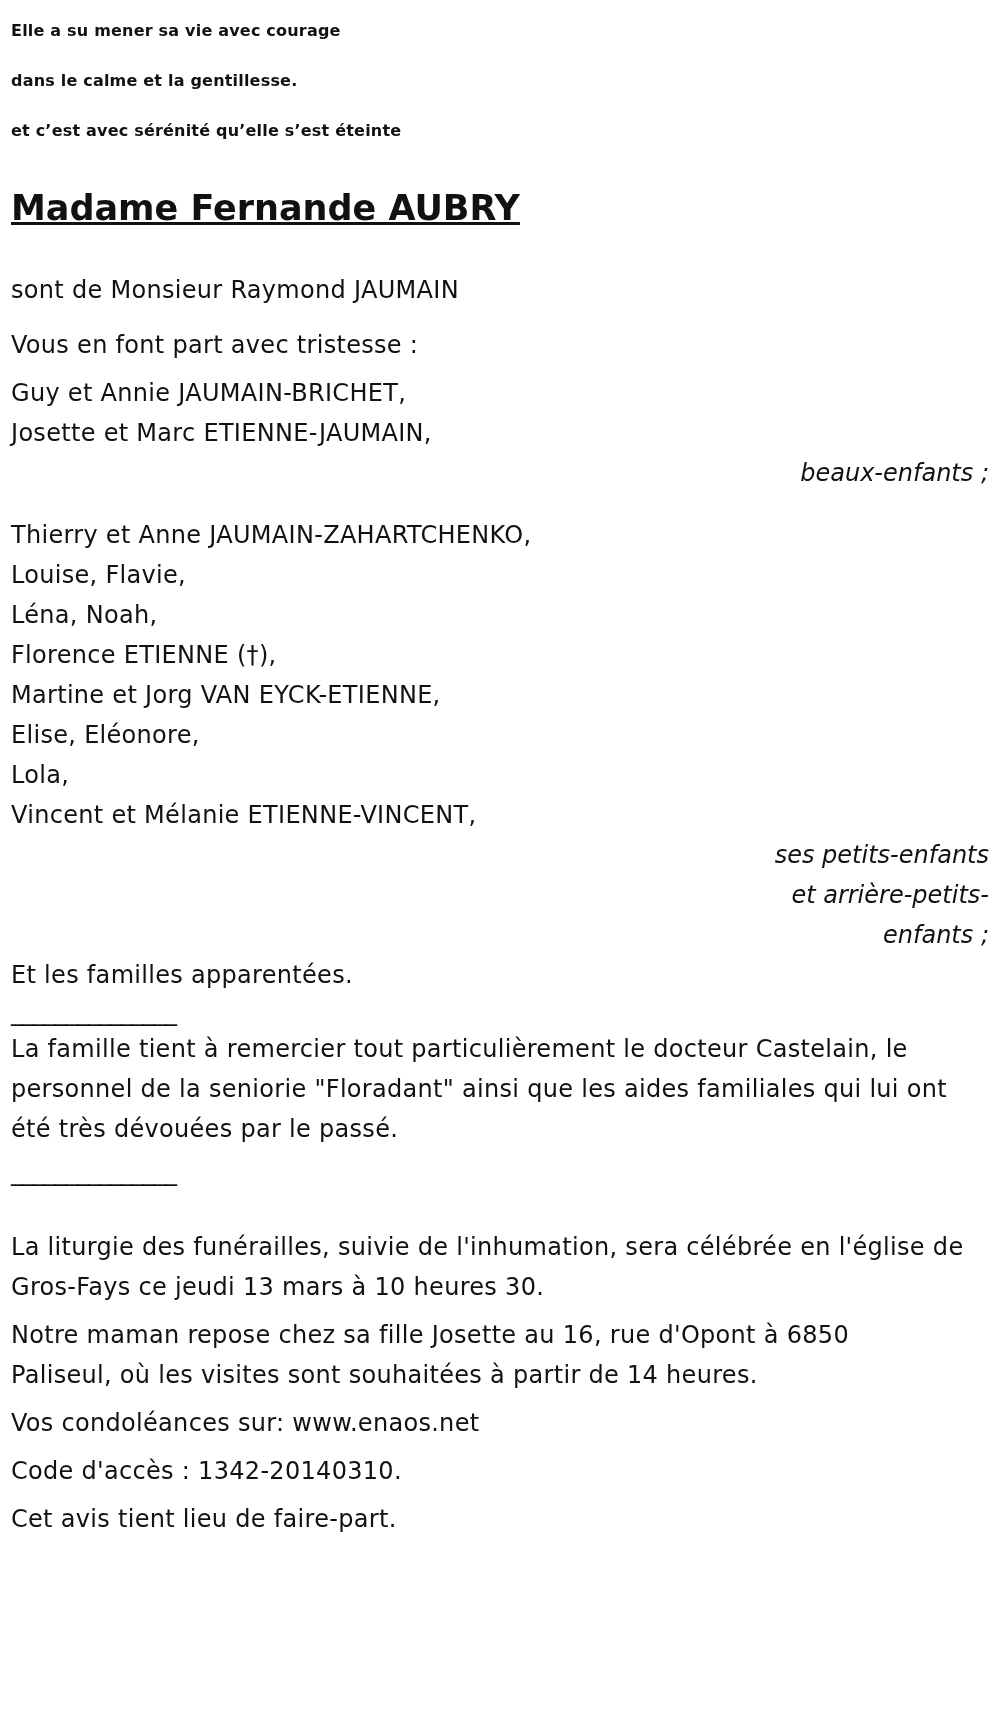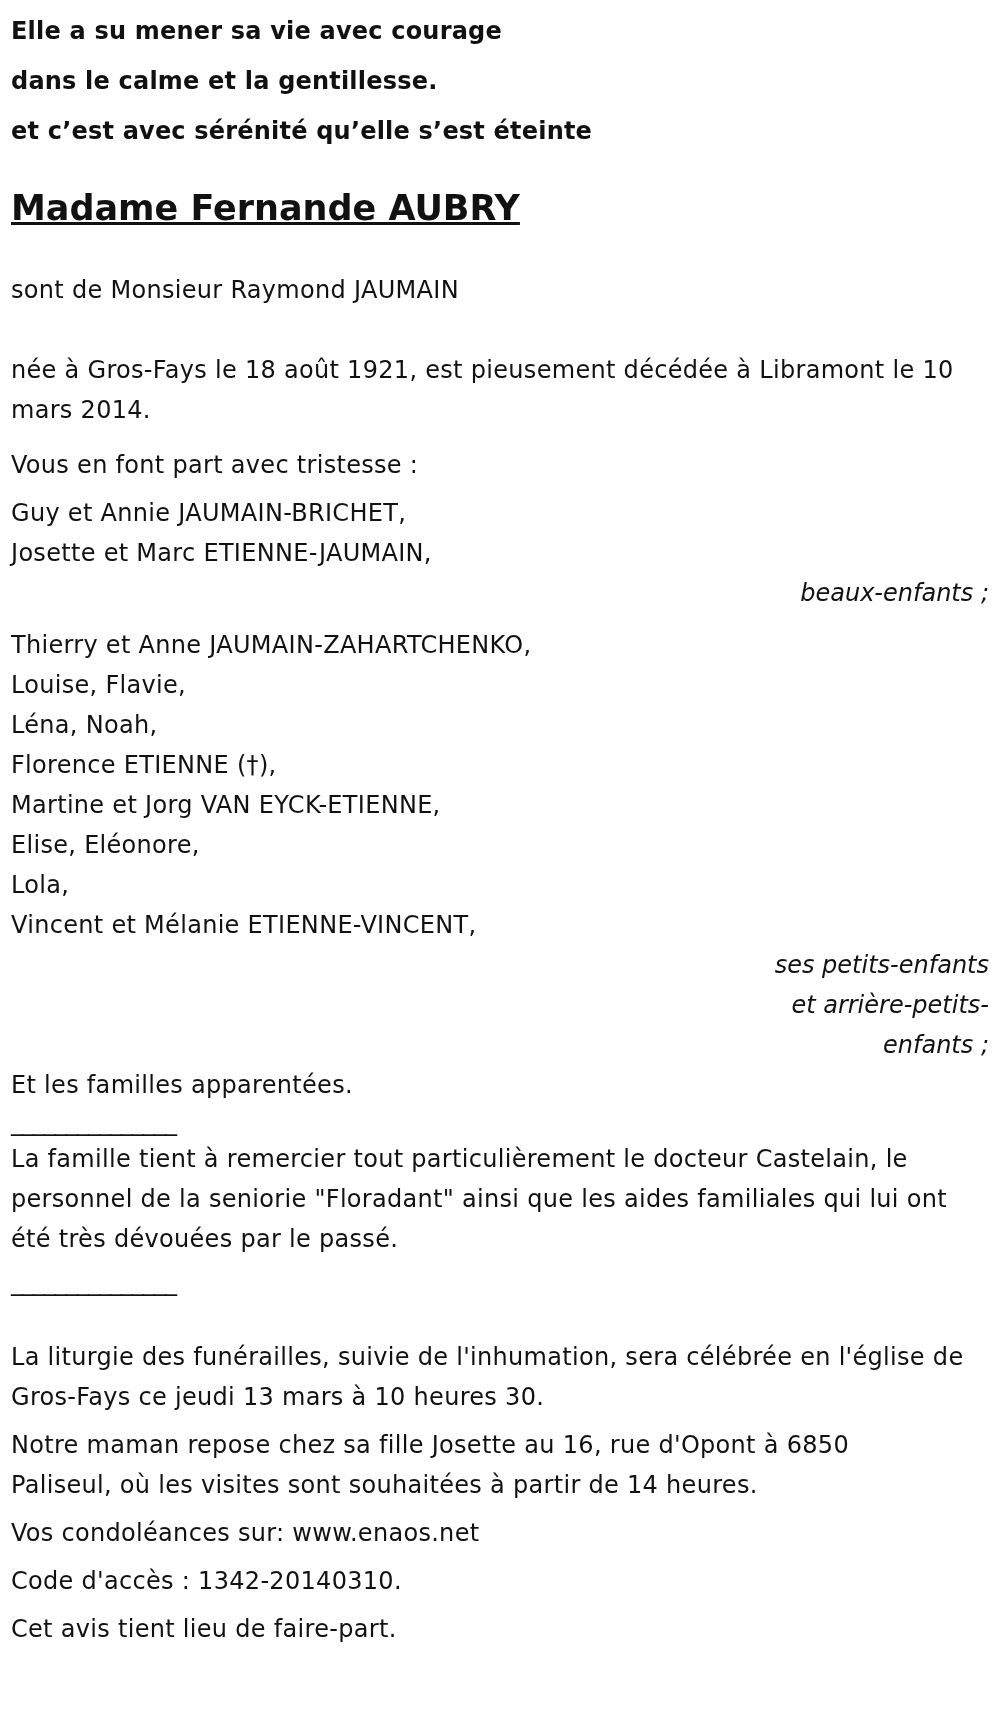--- a/index.html
+++ b/index.html
@@ -4,21 +4,21 @@
 <style>
   html, body { margin: 0; padding: 0; background: #ffffff; }
   body {
     width: 1000px; height: 1711px; overflow: hidden;
     font-family: "DejaVu Sans", sans-serif;
     color: #111111;
   }
   .page { position: relative; padding: 0 11px; }
   .intro { margin: 0; padding-top: 6px; }
   .intro div {
-    font-weight: bold; font-size: 24px; line-height: 50px; letter-spacing: 0.2px;
+    font-weight: bold; font-size: 16px; line-height: 50px; letter-spacing: 0.2px;
   }
   .title {
     font-weight: bold; font-size: 35px; line-height: 44px;
     margin: 30px 0 0 0;
     text-decoration: underline;
   }
   .p {
     font-size: 24px; line-height: 40px; margin: 0;
     letter-spacing: 0.3px;
   }
@@ -37,33 +37,32 @@
   <div class="intro">
     <div>Elle a su mener sa vie avec courage</div>
     <div>dans le calme et la gentillesse.</div>
     <div>et c’est avec sérénité qu’elle s’est éteinte</div>
   </div>
 
   <h1 class="title">Madame Fernande AUBRY</h1>
 
   <p class="p" style="margin-top:40px">sont de Monsieur Raymond JAUMAIN</p>
 
-  <p class="p" style="margin-top:40px; width:975px">née à Gros-Fays le 18 août 1921, est pieusement décédée à Libramont le 10 mars 2014.</p>
 
   <p class="p" style="margin-top:15px">Vous en font part avec tristesse :</p>
 
   <div style="margin-top:8px">
     <div class="p">Guy et Annie JAUMAIN-BRICHET,</div>
     <div class="p">Josette et Marc ETIENNE-JAUMAIN,</div>
     <div class="right">
       <div>beaux-enfants ;</div>
     </div>
   </div>
 
-  <div style="margin-top:12px">
+  <div style="margin-top:22px">
     <div class="p">Thierry et Anne JAUMAIN-ZAHARTCHENKO,</div>
     <div class="p">Louise, Flavie,</div>
     <div class="p">Léna, Noah,</div>
     <div class="p">Florence ETIENNE (†),</div>
     <div class="p">Martine et Jorg VAN EYCK-ETIENNE,</div>
     <div class="p">Elise, Eléonore,</div>
     <div class="p">Lola,</div>
     <div class="p">Vincent et Mélanie ETIENNE-VINCENT,</div>
     <div class="right">
       <div>ses petits-enfants</div>

